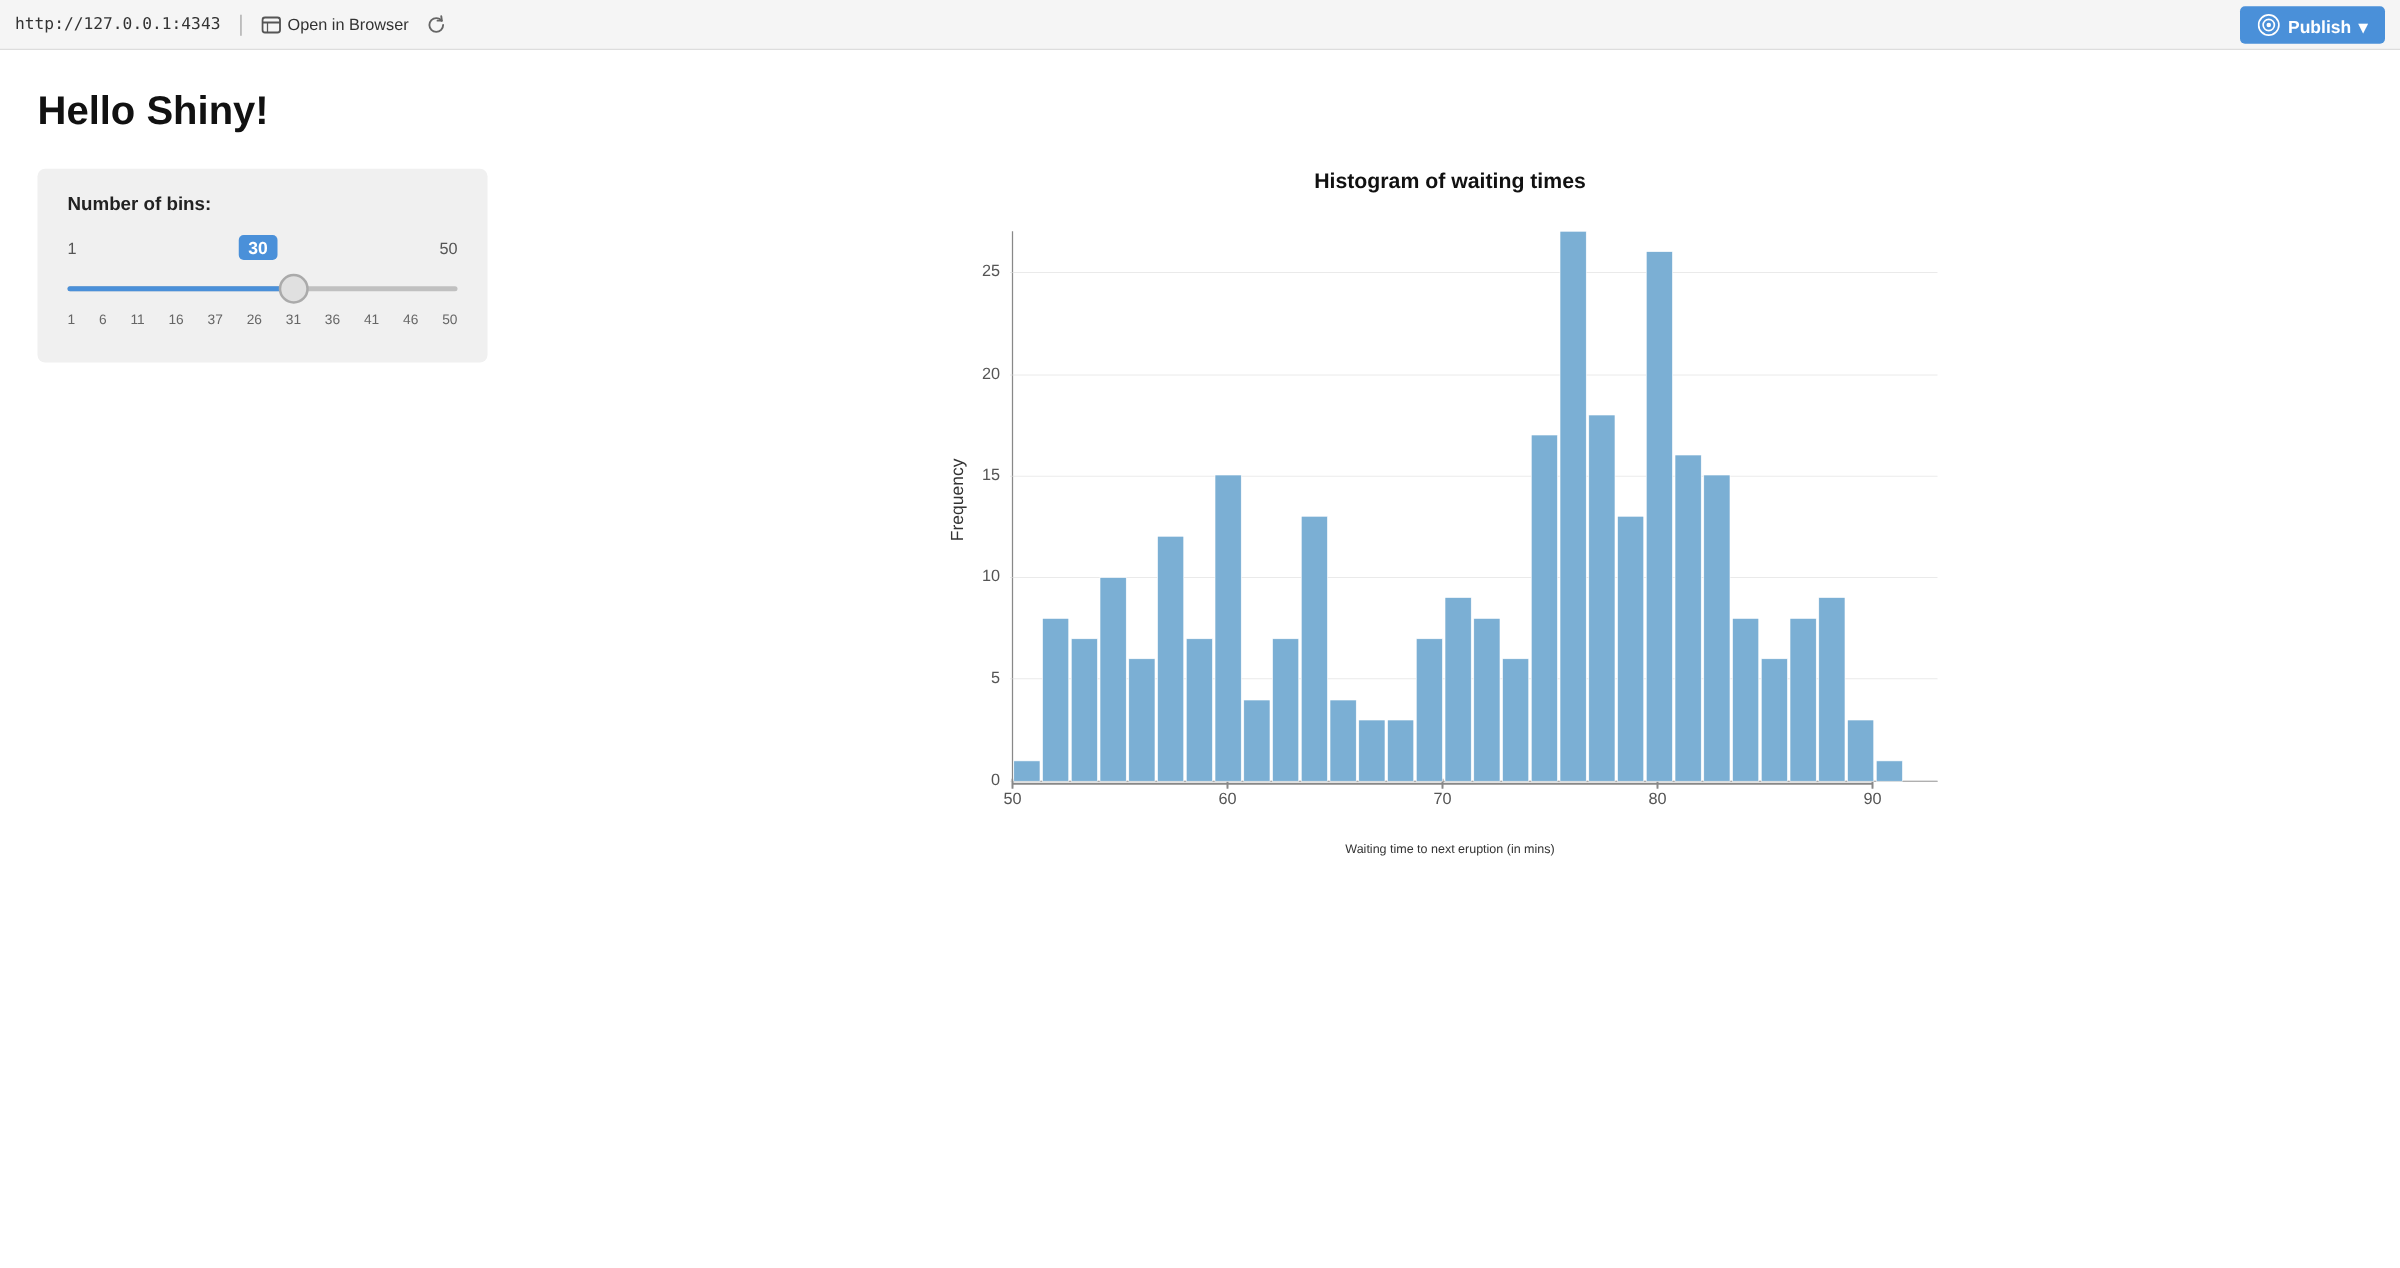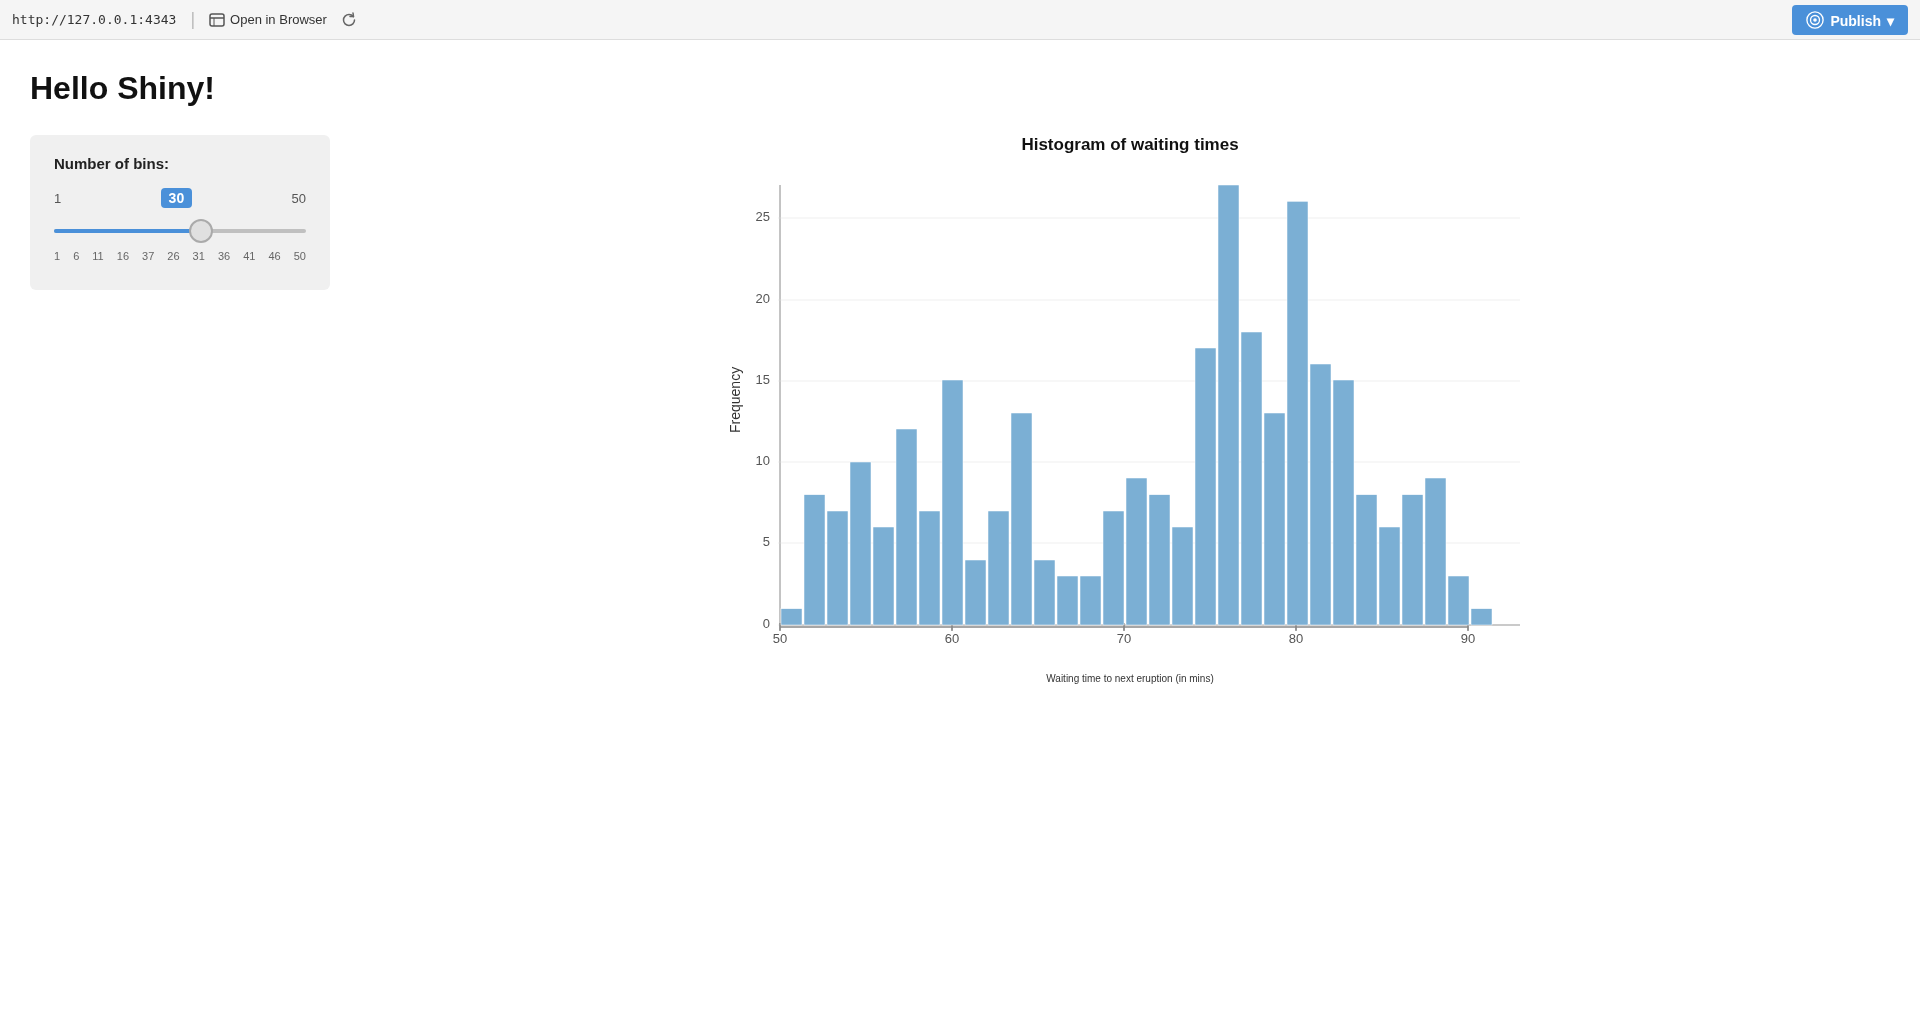--- a/index.html
+++ b/index.html
@@ -84,21 +84,21 @@
       display: flex;
       gap: 40px;
       align-items: flex-start;
     }
 
     
     .slider-panel {
       background: #f0f0f0;
       border-radius: 6px;
       padding: 20px 24px 28px 24px;
-      width: 300px;
+      width: 360px;
       min-width: 280px;
     }
     .slider-label {
       font-size: 15px;
       font-weight: bold;
       margin-bottom: 16px;
       color: #222;
     }
     .slider-range-row {
       display: flex;

